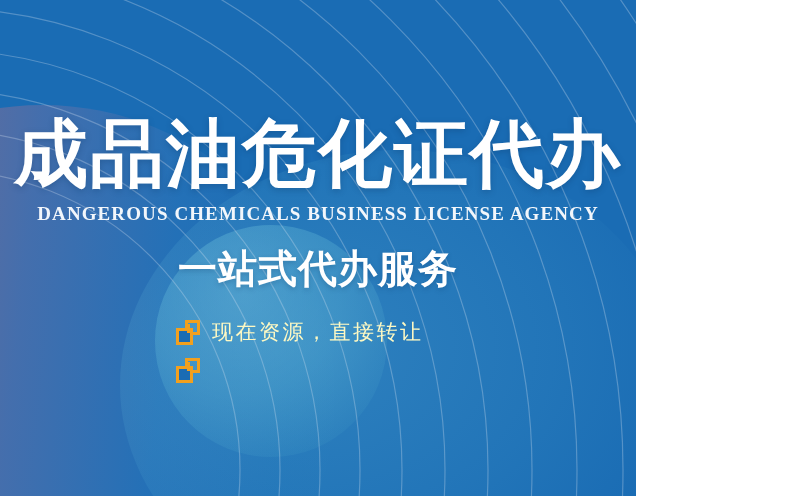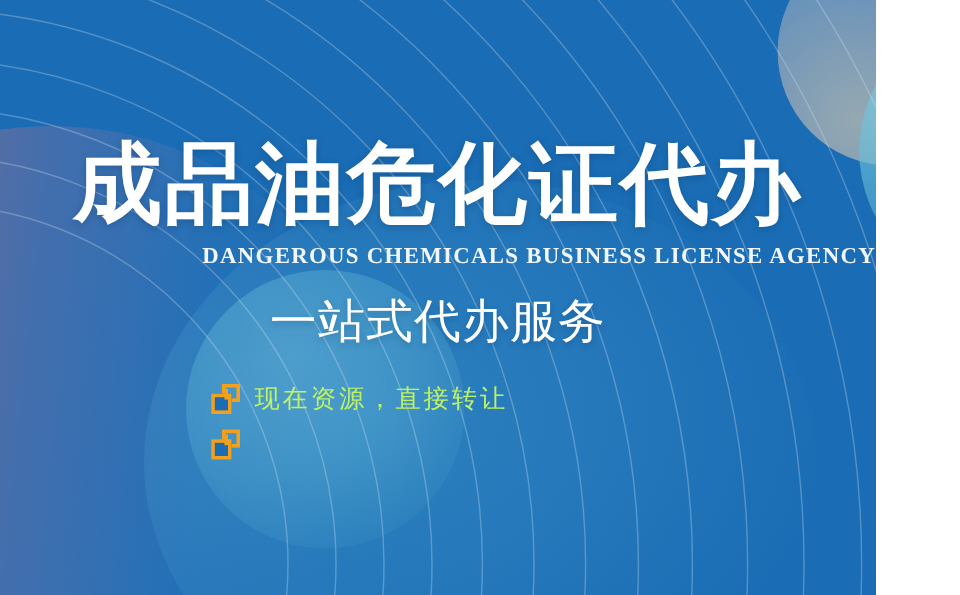--- a/index.html
+++ b/index.html
@@ -1,23 +1,22 @@
 <!DOCTYPE html>
 <html><head>
 <meta charset="utf-8">
 <style>
   html,body{margin:0;padding:0;background:#fff;}
   body{font-family:"Liberation Sans","DejaVu Sans",sans-serif;}
 
   #banner{
     position:relative;
-    width:720px;height:496px;
+    width:636px;height:496px;
     overflow:hidden;
     background:#1a6cb4;
-    padding-left:10px;
   }
 
   
   .bg-layer{position:absolute;inset:0;overflow:hidden;}
 
   
   .disc-bl{
     position:absolute;
     left:-250px; top:105px;
     width:585px;height:585px;
@@ -99,37 +98,37 @@
     font-size:74px;
     line-height:84px;
     letter-spacing:2px;
     white-space:nowrap;
     text-shadow:0 2px 6px rgba(10,50,95,0.28);
   }
 
   .title-en{
     position:absolute;
     left:0; right:0; top:203px;
-    text-align:right;
+    text-align:center;
     color:#f2f6fb;
     font-family:"Liberation Serif","DejaVu Serif",serif;
     font-weight:bold;
     font-size:19px;
     line-height:22px;
     letter-spacing:1.1px;
     white-space:nowrap;
   }
 
   .title-sub{
     position:absolute;
     left:0; right:0; top:246px;
     text-align:center;
     color:#ffffff;
     font-family:"DejaVu Sans","Liberation Sans",sans-serif;
-    font-weight:normal;
+    font-weight:bold;
     font-size:39px;
     line-height:46px;
     letter-spacing:1px;
     white-space:nowrap;
     text-shadow:0 2px 5px rgba(10,50,95,0.25);
   }
 
   .bullets{
     position:absolute;
     left:176px; top:316px;
@@ -163,21 +162,21 @@
     box-sizing:border-box;
     background:#1a6cb4;
   }
   .bullet-icon .sq-tick{
     position:absolute;
     left:11px; top:4px;
     width:3px;height:9px;
     background:#f2a01e;
   }
   .bullet-text{
-    color:#bef264;
+    color:#fef9c3;
     font-family:"DejaVu Sans","Liberation Sans",sans-serif;
     font-size:21px;
     line-height:25px;
     letter-spacing:2.5px;
     white-space:nowrap;
   }
 </style>
 </head>
 <body>
 

